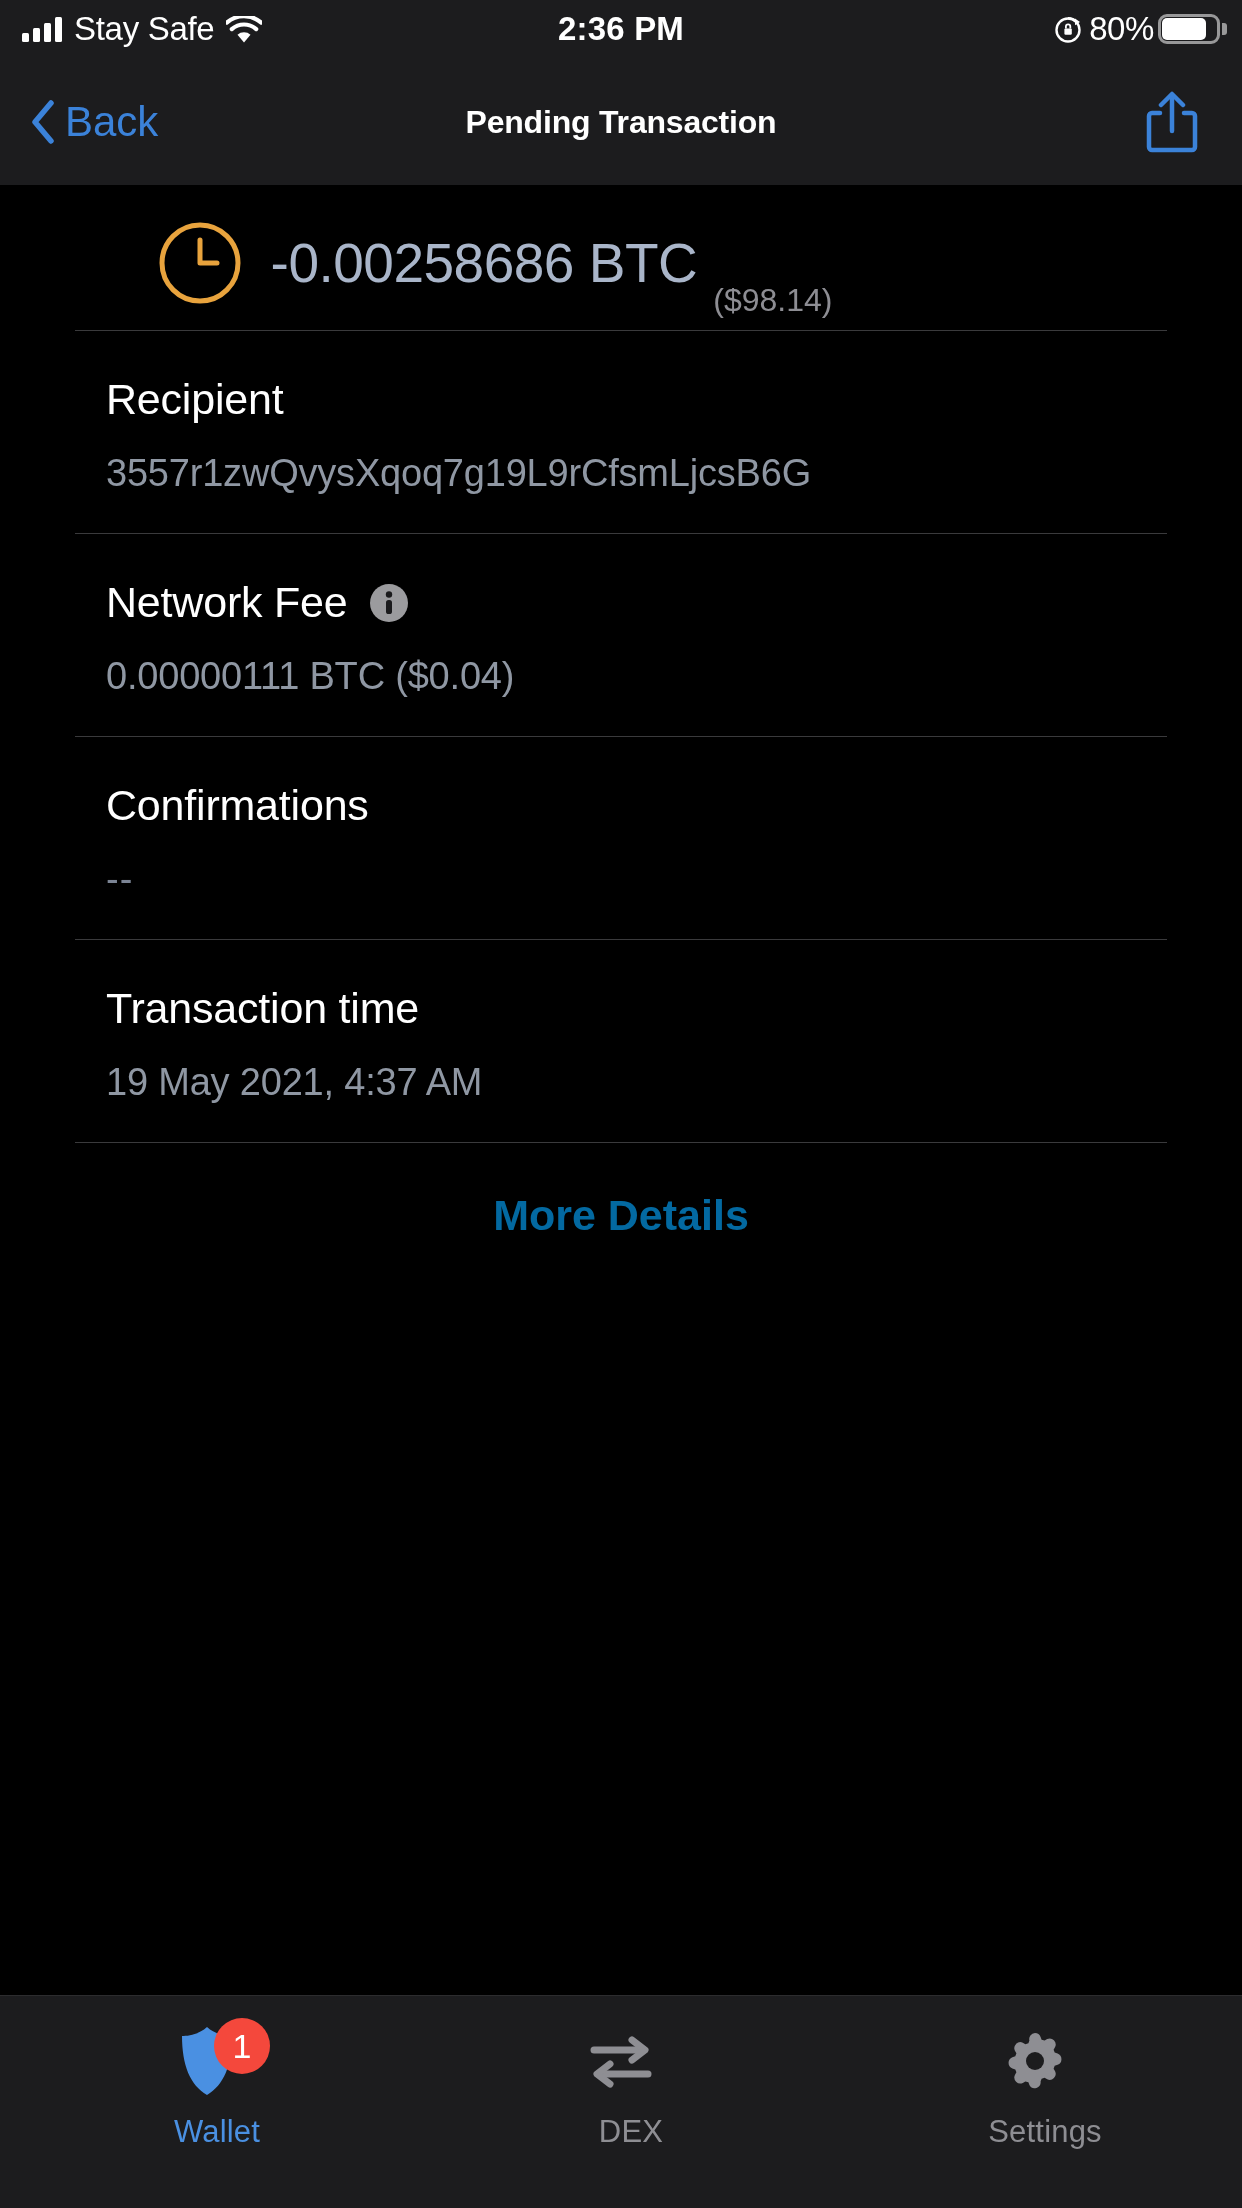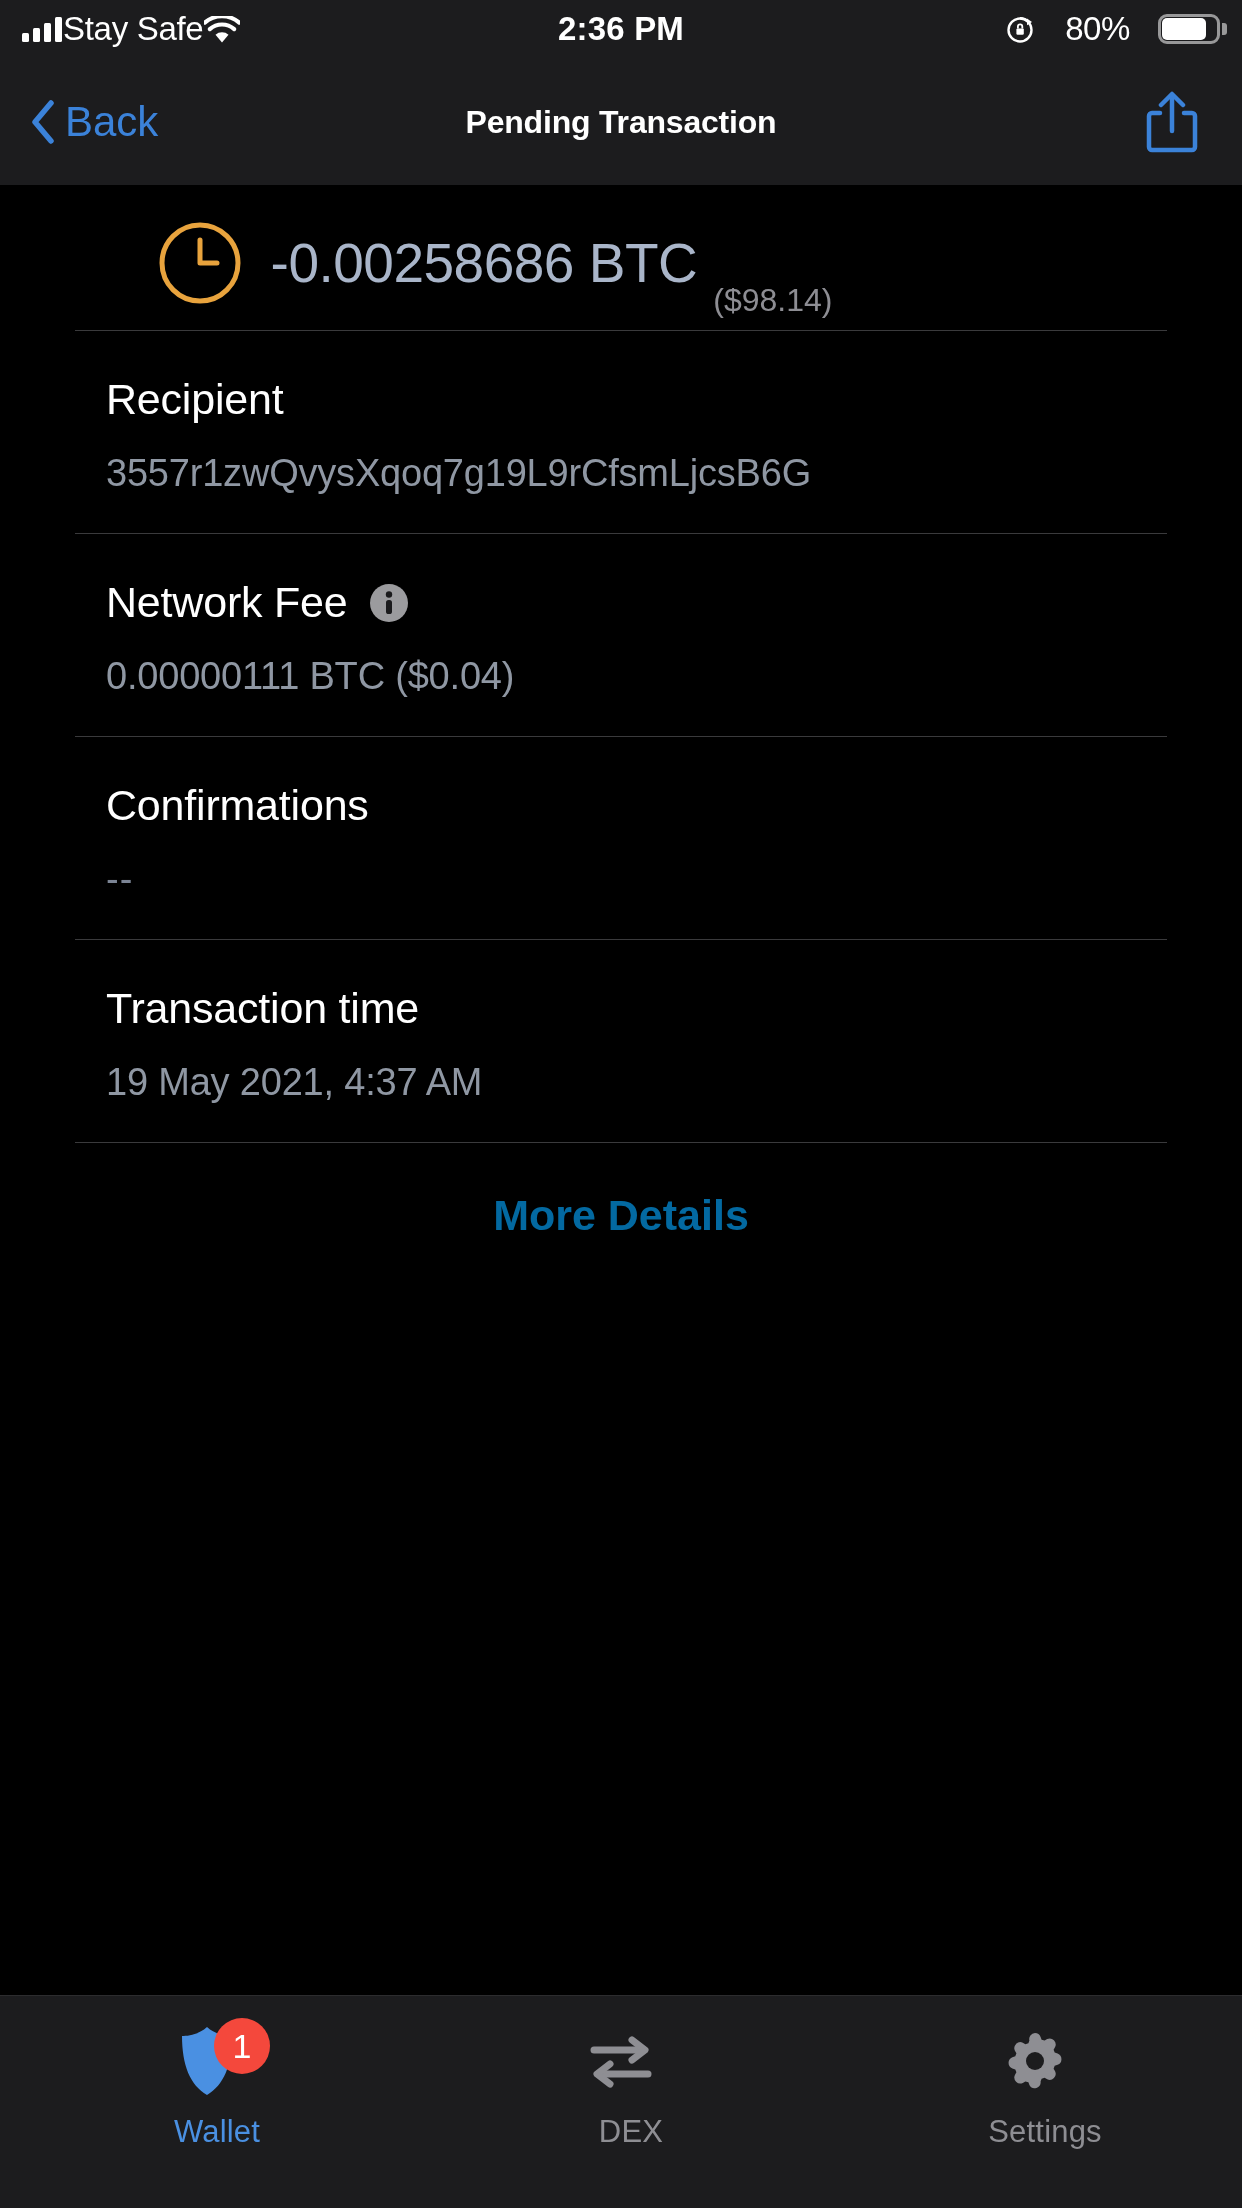--- a/index.html
+++ b/index.html
@@ -10,34 +10,34 @@
     overflow:hidden;
   }
   #screen { position:relative; width:1242px; height:2208px; background:#000; }
 
   
   .statusbar{
     position:absolute; top:0; left:0; width:1242px; height:58px;
     background:#1c1c1e; color:#fff;
     display:flex; align-items:center;
   }
-  .sb-left{ position:absolute; left:22px; display:flex; align-items:center; gap:1px;justify-content:center; }
+  .sb-left{ position:absolute; left:22px; display:flex; align-items:center; gap:12px;justify-content:center; }
   .signal{ display:flex; align-items:flex-end; gap:4px; height:26px; }
   .signal i{ display:block; width:7px; background:#fff; border-radius:1.5px; }
   .signal i:nth-child(1){ height:9px; }
   .signal i:nth-child(2){ height:14px; }
   .signal i:nth-child(3){ height:19px; }
   .signal i:nth-child(4){ height:25px; }
   .carrier{ font-size:33px; letter-spacing:-0.3px; }
   .wifi{ width:36px; height:27px; display:block; }
   .sb-center{
     position:absolute; left:0; width:1242px; text-align:center;
     font-size:33px; font-weight:600; letter-spacing:0.2px;
   }
-  .sb-right{ position:absolute; right:22px; display:flex; align-items:center; gap:28px; }
+  .sb-right{ position:absolute; right:22px; display:flex; align-items:center; gap:4px; }
   .rotlock{ width:31px; height:31px; display:block; }
   .battpct{ font-size:33px; letter-spacing:-0.4px; }
   .battery{ position:relative; width:62px; height:30px; }
   .battery .shell{
     position:absolute; inset:0; border:3px solid rgba(255,255,255,0.55);
     border-radius:9px;
   }
   .battery .fill{
     position:absolute; left:4px; top:4px; bottom:4px; width:44px;
     background:#fff; border-radius:5px;

